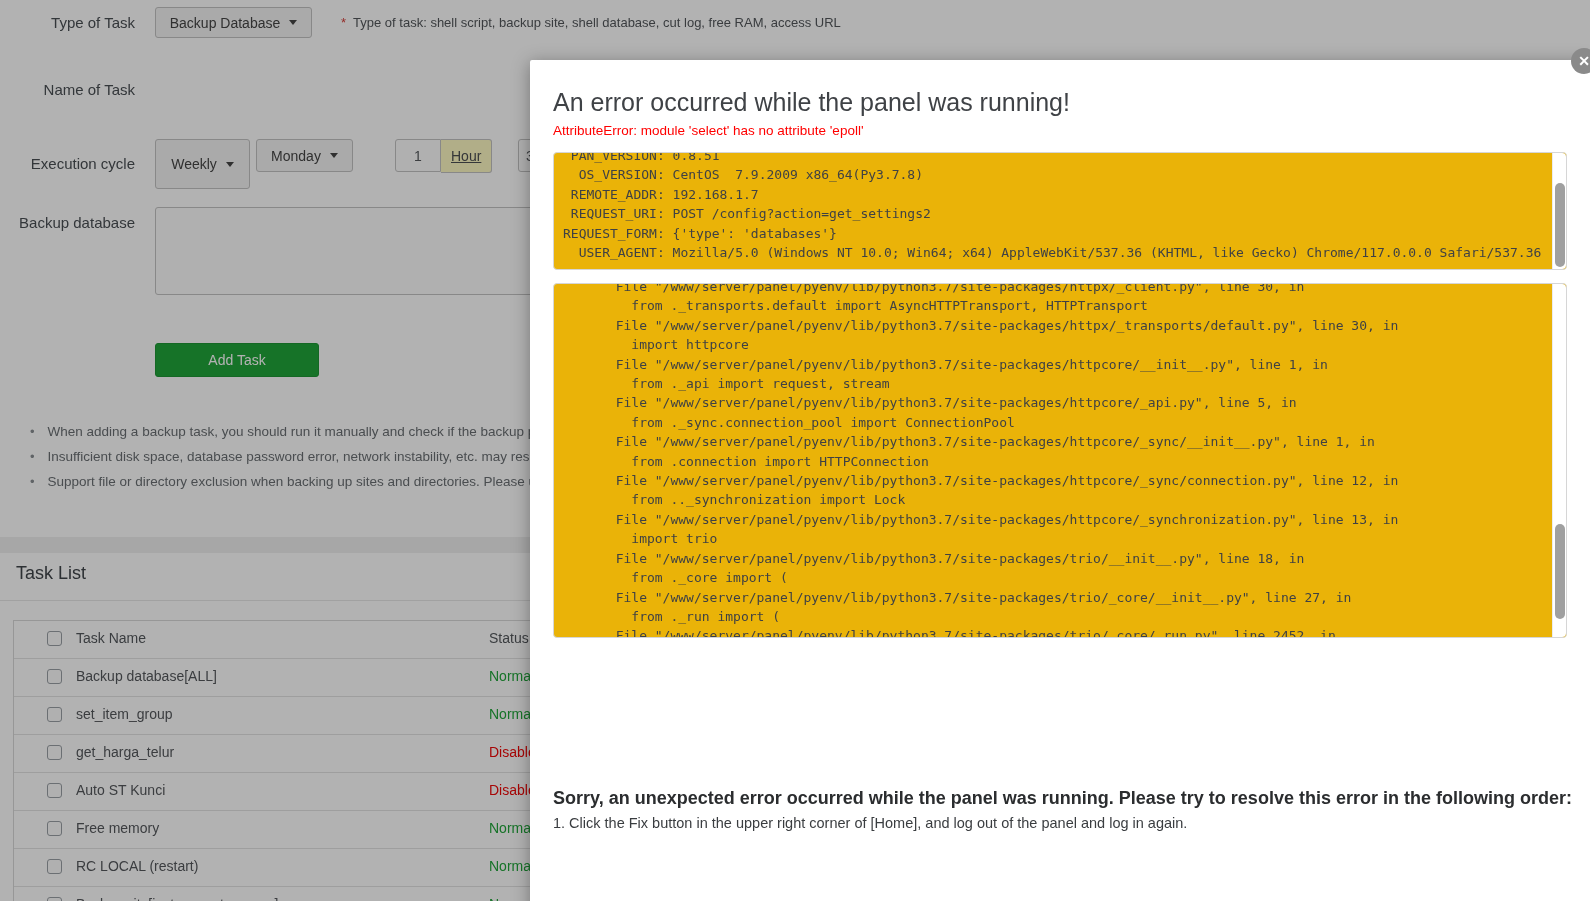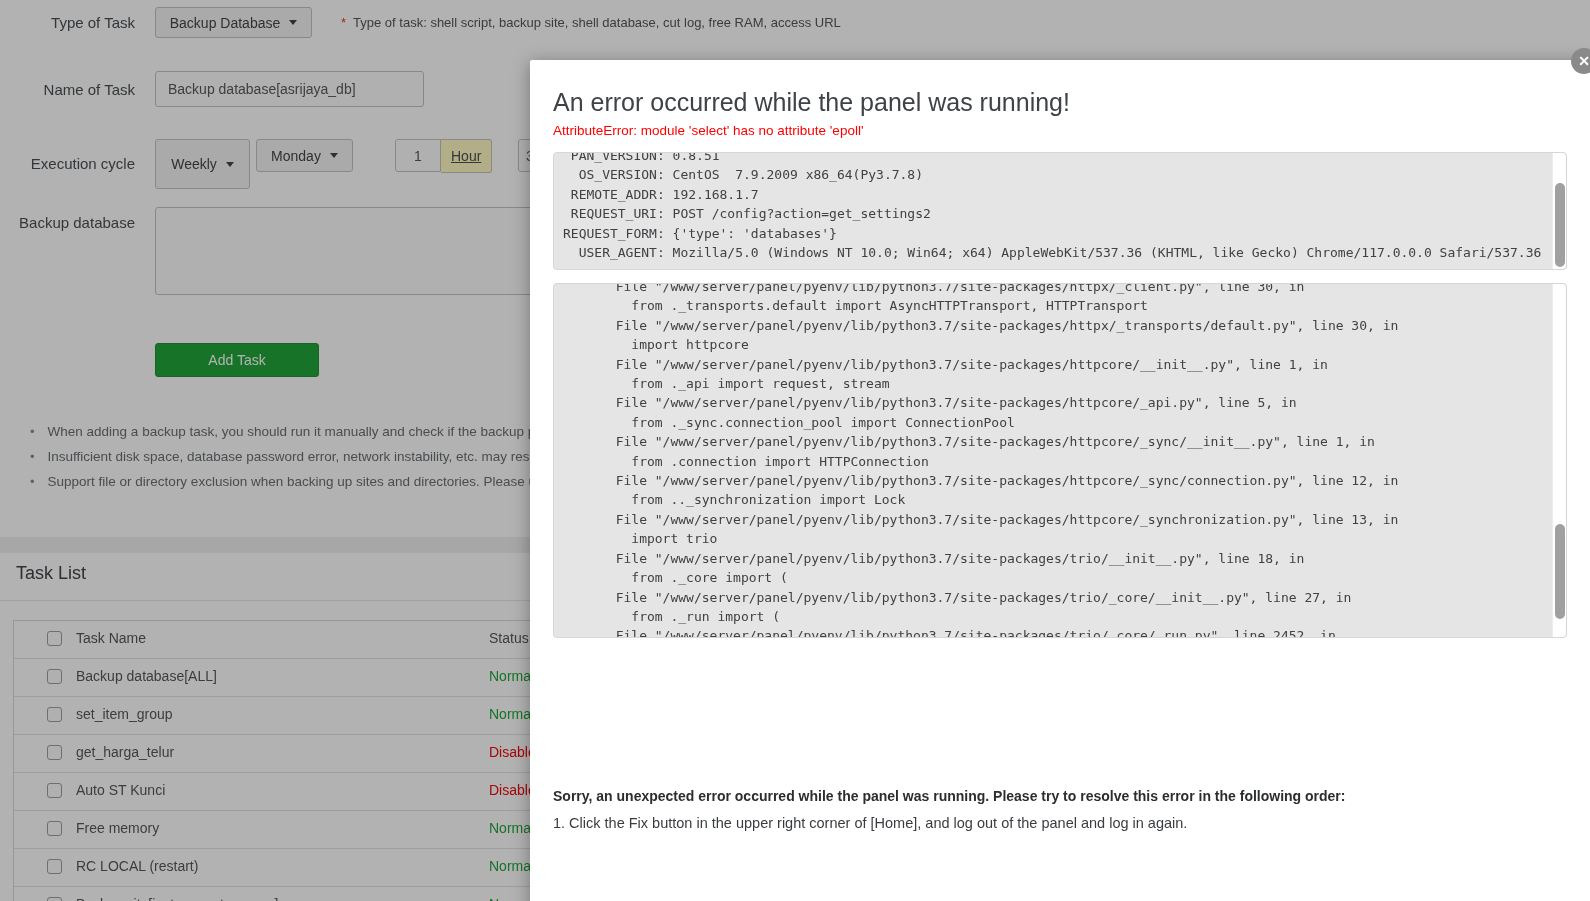--- a/index.html
+++ b/index.html
@@ -47,52 +47,51 @@
 
   
   .overlay{position:absolute;left:0;top:0;width:1590px;height:901px;background:rgba(0,0,0,0.30);}
   .modal{position:absolute;left:530px;top:60px;width:1060px;height:880px;background:#ffffff;
        border-radius:2px;box-shadow:0 3px 18px rgba(0,0,0,0.35);}
   .m-close{position:absolute;left:1041px;top:-12px;width:26px;height:26px;border-radius:50%;
        background:#8a8a8a;color:#fff;font-size:14px;font-weight:bold;line-height:26px;
        text-align:center;cursor:pointer;}
   .m-title{position:absolute;left:23px;top:21px;font-size:25px;color:#3f4246;white-space:nowrap;margin-top:7px;}
   .m-error{position:absolute;left:23px;top:63px;font-size:13.5px;color:#ff0000;white-space:nowrap;}
-  .logbox{position:absolute;left:23px;width:1014px;box-sizing:border-box;background:#e5e5e5;
+  .logbox{position:absolute;left:23px;width:1014px;box-sizing:border-box;background:#eab308;
        border:1px solid #d6d6d6;border-radius:4px;overflow:hidden;}
   .box1{top:92px;height:118px;}
   .box2{top:223px;height:355px;padding-left:37px;}
   .logbox pre{margin:-7px 0 0 0;padding:0 24px 0 9px;font-family:"DejaVu Sans Mono","Liberation Mono",monospace;
        font-size:13px;line-height:19.4px;color:#3f4144;white-space:pre;}
   .sb{position:absolute;right:0;top:0;bottom:0;width:13px;background:#ffffff;
        border-left:1px solid #ececec;border-radius:0 4px 4px 0;}
   .sb .thumb{position:absolute;left:1.5px;width:10px;background:#a0a0a0;border-radius:5px;cursor:pointer;}
   .box1 .thumb{top:26%;height:72%;}
   .box2 .thumb{top:68%;height:27%;}
-  .m-bold{position:absolute;left:23px;top:728px;font-size:14px;font-weight:bold;color:#2b2d2f;white-space:nowrap;}
+  .m-bold{position:absolute;left:23px;top:728px;font-size:18px;font-weight:bold;color:#2b2d2f;white-space:nowrap;}
   .m-step{position:absolute;left:23px;font-size:14.5px;color:#3a3d40;white-space:nowrap;}
   .m-step a{text-decoration:none;cursor:pointer;}
 </style>
 </head>
 <body>
 
 <div class="screen">
 
   <div class="card card-form">
     <div class="lbl" style="top:14px">Type of Task</div>
     <div class="btn" style="left:155px;top:7px;width:157px;height:31px">
       <span>Backup Database</span>
       <i class="caret"></i>
     </div>
     <div class="hint" style="left:341px;top:15px">
       <span class="star">*</span><span>Type of task: shell script, backup site, shell database, cut log, free RAM, access URL</span>
     </div>
 
     <div class="lbl" style="top:81px">Name of Task</div>
-    <input class="tin" style="left: 155px; top: 71px; width: 269px; height: 36px;" value="Backup database[asrijaya_db]">
 
     <div class="lbl" style="top:155px">Execution cycle</div>
     <div class="btn" style="left:155px;top:139px;width:95px;height:50px">
       <span>Weekly</span>
       <i class="caret"></i>
     </div>
     <div class="btn" style="left:256px;top:139px;width:97px;height:33px">
       <span>Monday</span>
       <i class="caret"></i>
     </div>

